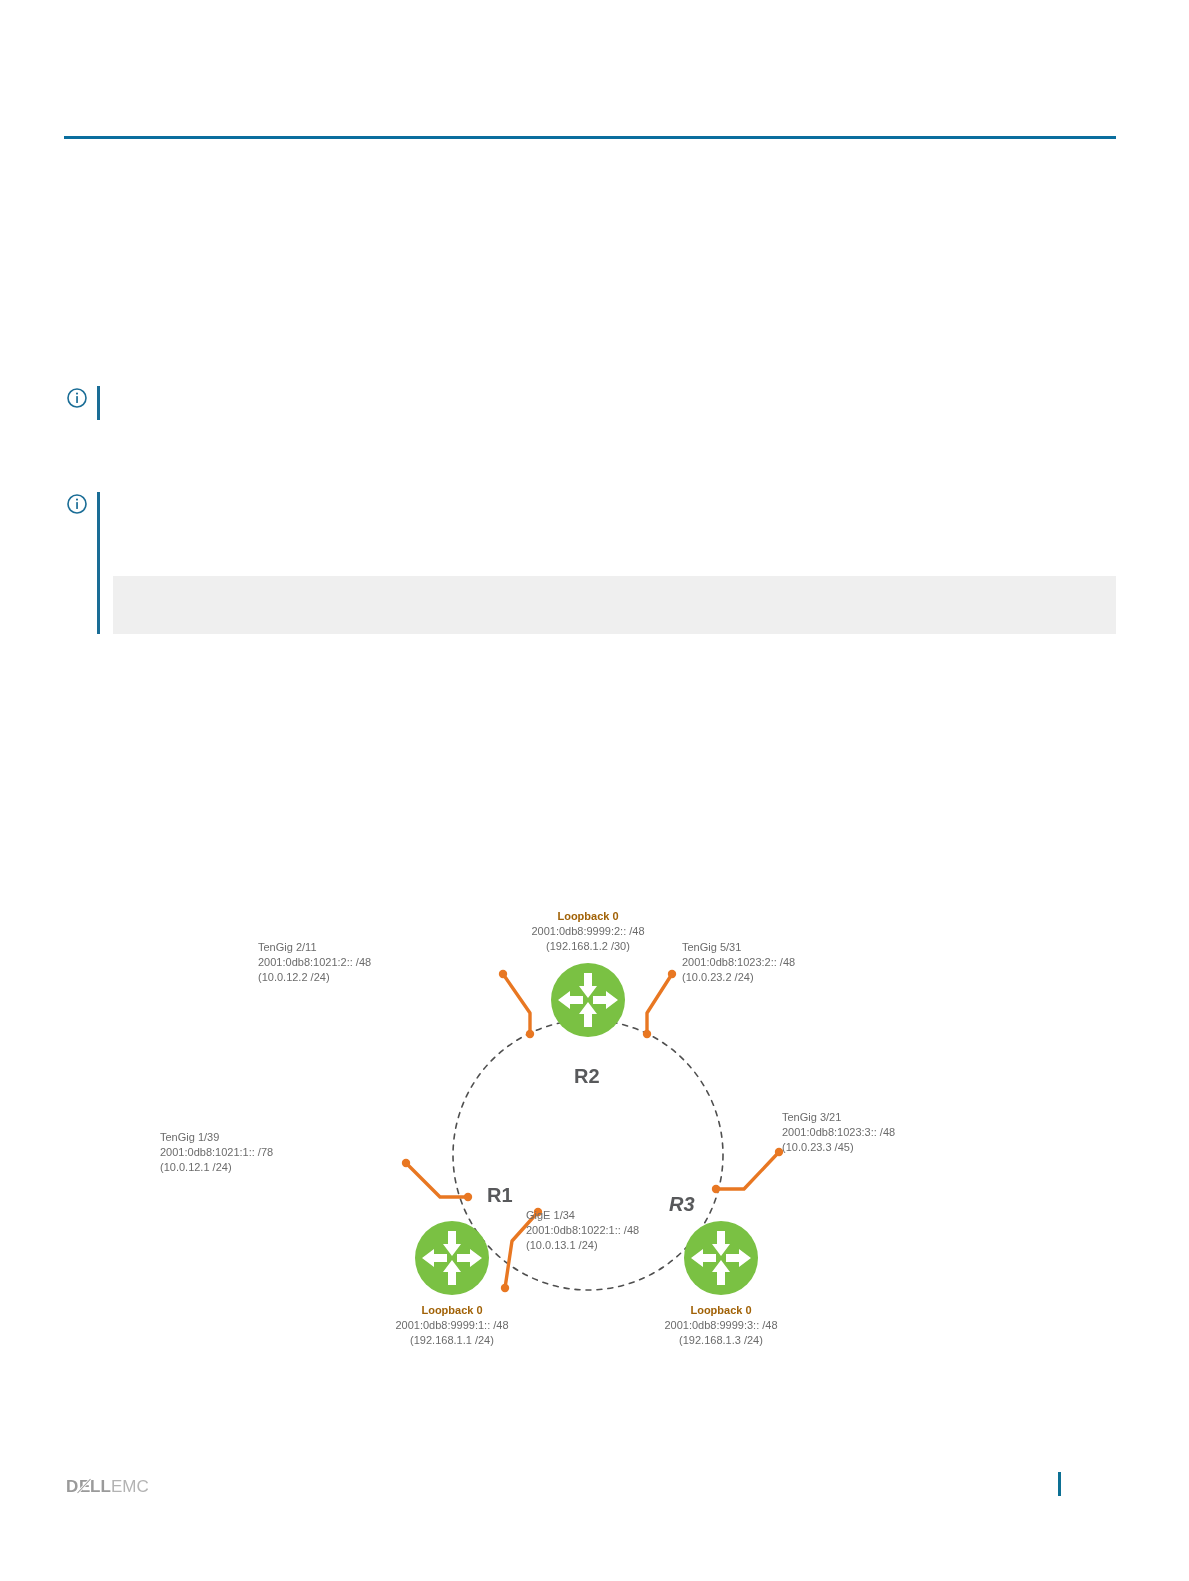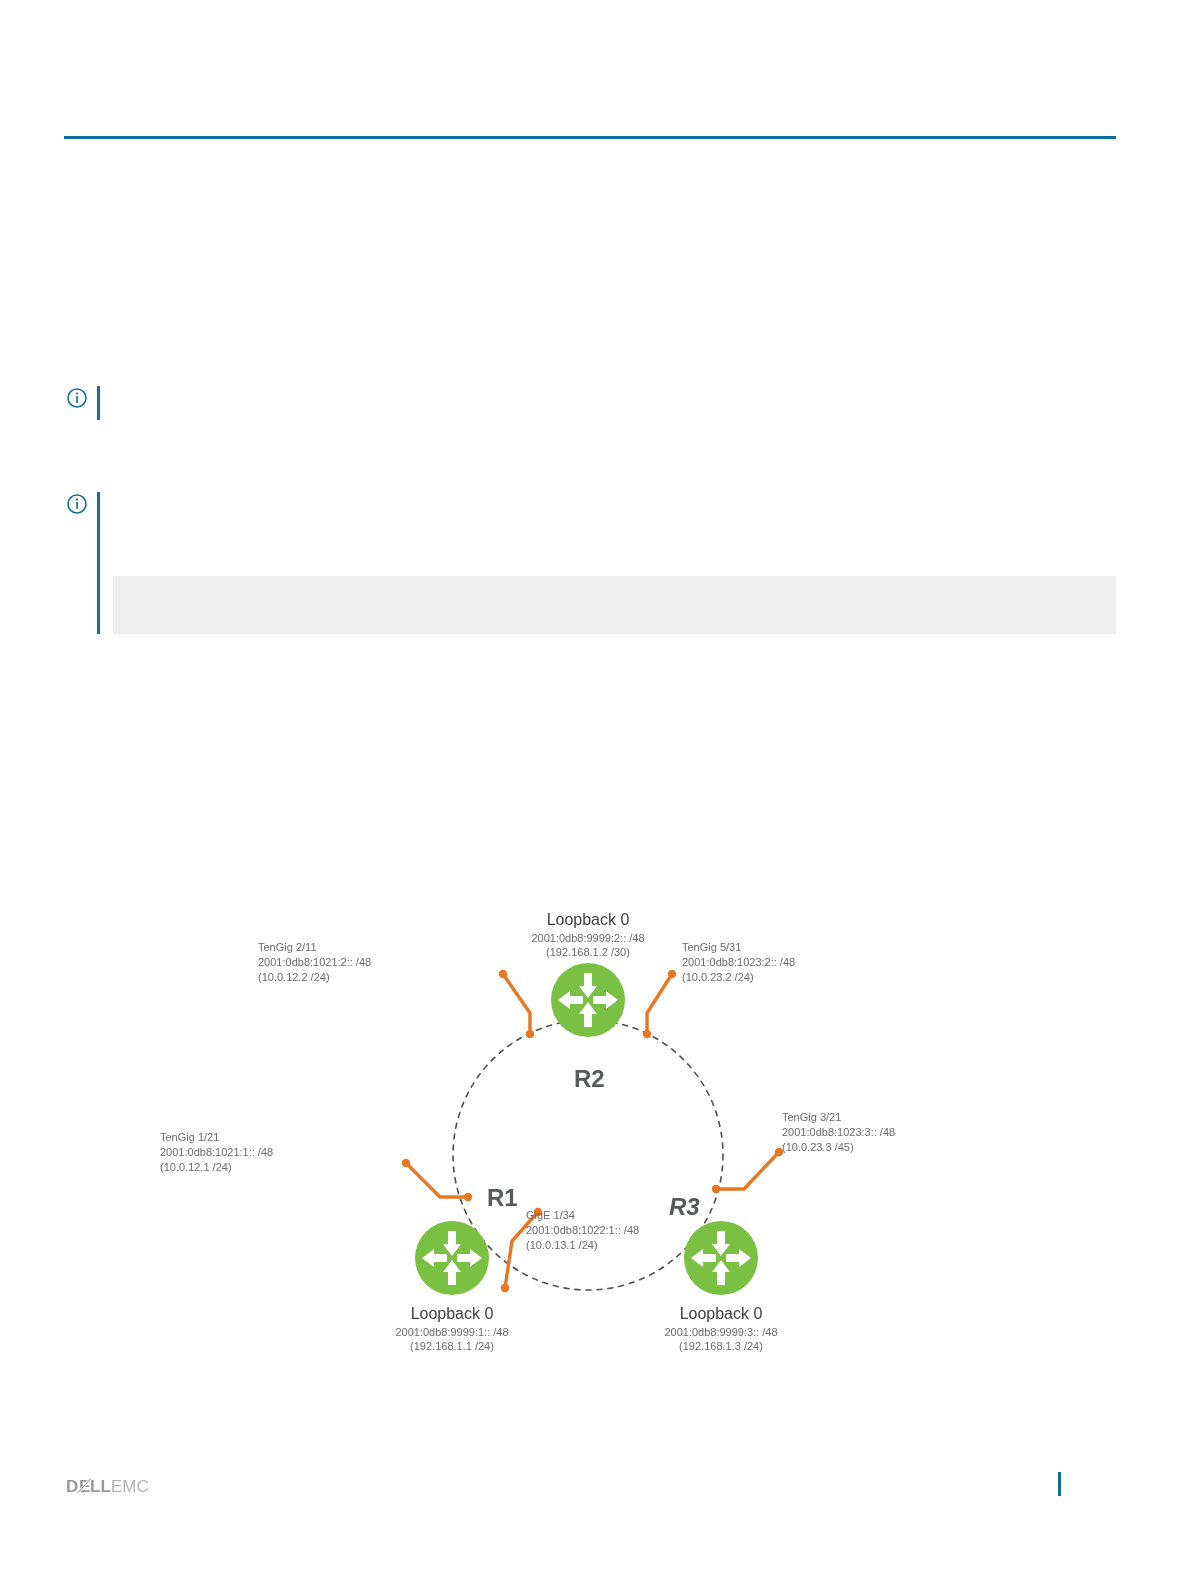--- a/index.html
+++ b/index.html
@@ -104,32 +104,32 @@
 
   .lbl {
     position: absolute;
     font-family: "Liberation Sans", sans-serif;
     font-size: 11px;
     color: #6b6b6b;
     line-height: 1.35;
     white-space: nowrap;
   }
   .lbl .ttl {
-    font-weight: normal;
-    color: #404040;
-    font-size: 16px;
+    font-weight: bold;
+    color: #a16207;
+    font-size: 11px;
   }
   .lbl.right { text-align: left; }
   .lbl.center { text-align: center; }
   .lbl.left { text-align: left; }
 
   .rname {
     position: absolute;
     font-family: "Liberation Sans", sans-serif;
-    font-size: 24px;
+    font-size: 20px;
     font-weight: bold;
     color: #58595b;
     white-space: nowrap;
   }
 
   
   .footer-logo {
     position: absolute;
     left: 66px;
     top: 1476px;
@@ -270,22 +270,22 @@
 
   <div class="lbl left" style="left:682px; top:50px; width:242px;">
     <div>TenGig 5/31</div>
     <div>2001:0db8:1023:2:: /48</div>
     <div>(10.0.23.2 /24)</div>
   </div>
 
   <div class="rname" style="left:574px; top:175px;">R2</div>
 
   <div class="lbl right" style="left:160px; top:240px; width:242px;">
-    <div>TenGig 1/21</div>
-    <div>2001:0db8:1021:1:: /48</div>
+    <div>TenGig 1/39</div>
+    <div>2001:0db8:1021:1:: /78</div>
     <div>(10.0.12.1 /24)</div>
   </div>
 
   <div class="rname" style="left:487px; top:294px;">R1</div>
 
   <div class="lbl left" style="left:526px; top:318px; width:180px;">
     <div>GigE 1/34</div>
     <div>2001:0db8:1022:1:: /48</div>
     <div>(10.0.13.1 /24)</div>
   </div>

